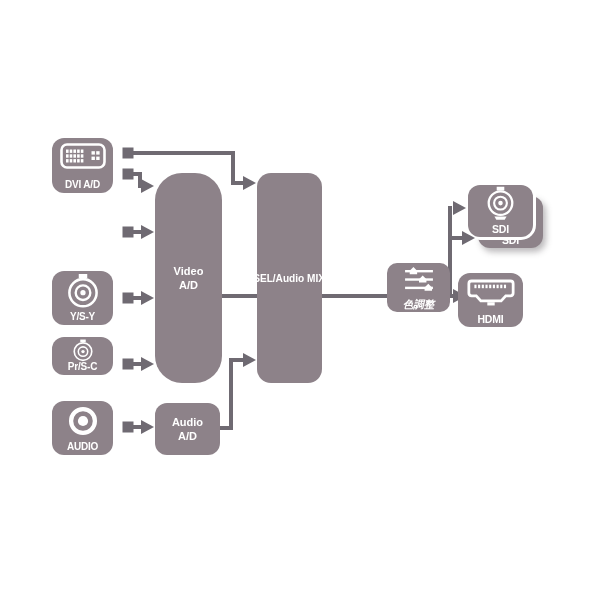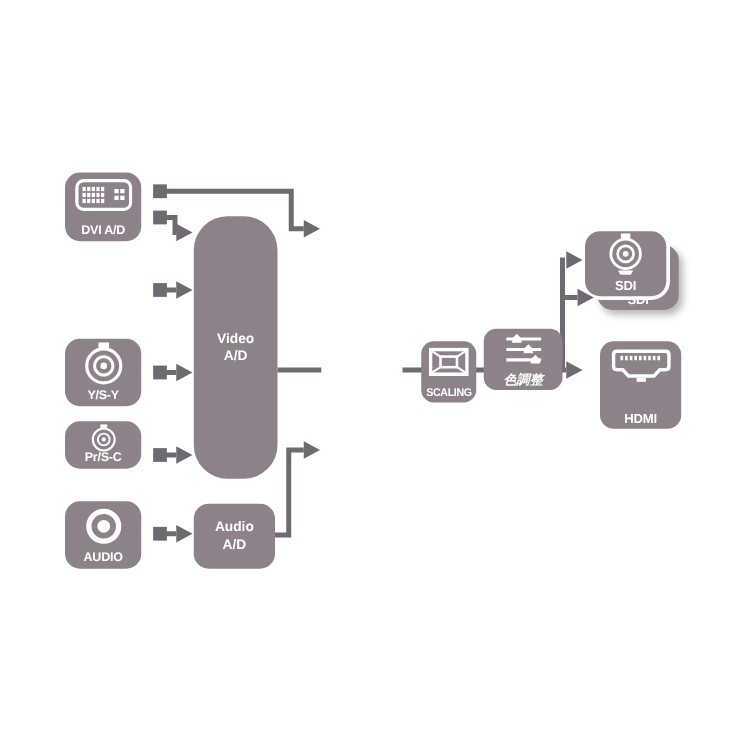--- a/index.html
+++ b/index.html
@@ -137,34 +137,24 @@
     </div>
   </div>
 
   <div class="block big" style="left:155px;top:403px;width:65px;height:52px;border-radius:12px;">
     <div class="two-line">
       <span style="display:block;">Audio</span>
       <span style="display:block;">A/D</span>
     </div>
   </div>
 
-
-  <div class="block mini" style="left:337px;top:273px;width:44px;height:49px;">
-    <svg class="ic" width="32" height="23" viewBox="0 0 34 24" style="margin-top:5px;">
-      <rect class="ic-s" x="1.5" y="1.5" width="31" height="21" stroke-width="3"></rect>
-      <rect class="ic-s" x="10" y="7.5" width="14" height="9" stroke-width="2.2"></rect>
-      <g class="ic-s" stroke-width="1.8">
-        <line x1="3" y1="3" x2="10.5" y2="8"></line>
-        <line x1="31" y1="3" x2="23.5" y2="8"></line>
-        <line x1="3" y1="21" x2="10.5" y2="16"></line>
-        <line x1="31" y1="21" x2="23.5" y2="16"></line>
-      </g>
-    </svg>
-    <span class="lbl">SCALING</span>
-  </div>
+  <div class="block big" style="left:257px;top:173px;width:65px;height:210px;">
+    <span class="one-line">SEL/Audio MIX</span>
+  </div>
+
 
   <div class="block mini" style="left:387px;top:263px;width:63px;height:49px;font-style:italic;">
     <svg class="ic" width="32" height="26" viewBox="0 0 34 28" style="margin-top:4px;">
       <g class="ic-s" stroke-width="2.6">
         <line x1="2" y1="4.5" x2="32" y2="4.5"></line>
         <line x1="2" y1="13.5" x2="32" y2="13.5"></line>
         <line x1="2" y1="22.5" x2="32" y2="22.5"></line>
       </g>
       <g class="ic-f">
         <path d="M7 7.7 h8 v-3.6 l-4 -4 l-4 4 z"></path>
@@ -184,21 +174,21 @@
     <svg class="ic" width="31" height="35" viewBox="0 0 40 46" style="margin-top:1px;">
       <rect class="ic-f" x="15" y="1" width="10" height="5"></rect>
       <circle class="ic-s" cx="20" cy="22.5" r="15.5" stroke-width="3"></circle>
       <circle class="ic-s" cx="20" cy="22.5" r="8.4" stroke-width="2.8"></circle>
       <circle class="ic-f" cx="20" cy="22.5" r="3"></circle>
       <path class="ic-f" d="M12 40 h16 l-2.5 4.5 h-11 z"></path>
     </svg>
     <span class="lbl">SDI</span>
   </div>
 
-  <div class="block out" style="left:480px;top:273px;width:65px;height:70px;border-radius:11px;">
+  <div class="block out" style="left:458px;top:273px;width:65px;height:54px;">
     <svg class="ic" width="48" height="28" viewBox="0 0 52 30" style="margin-top:6px;">
       <path class="ic-s" stroke-width="3" d="M5 2 H47 Q50 2 50 5 V15 Q50 18 47 18 H42 L37 23.5 H15 L10 18 H5 Q2 18 2 15 V5 Q2 2 5 2 Z"></path>
       <g class="ic-f">
         <rect x="8" y="6" width="2.3" height="3.8"></rect>
           <rect x="12" y="6" width="2.3" height="3.8"></rect>
         <rect x="16" y="6" width="2.3" height="3.8"></rect>
           <rect x="20" y="6" width="2.3" height="3.8"></rect>
         <rect x="24" y="6" width="2.3" height="3.8"></rect>
           <rect x="28" y="6" width="2.3" height="3.8"></rect>
         <rect x="32" y="6" width="2.3" height="3.8"></rect>

